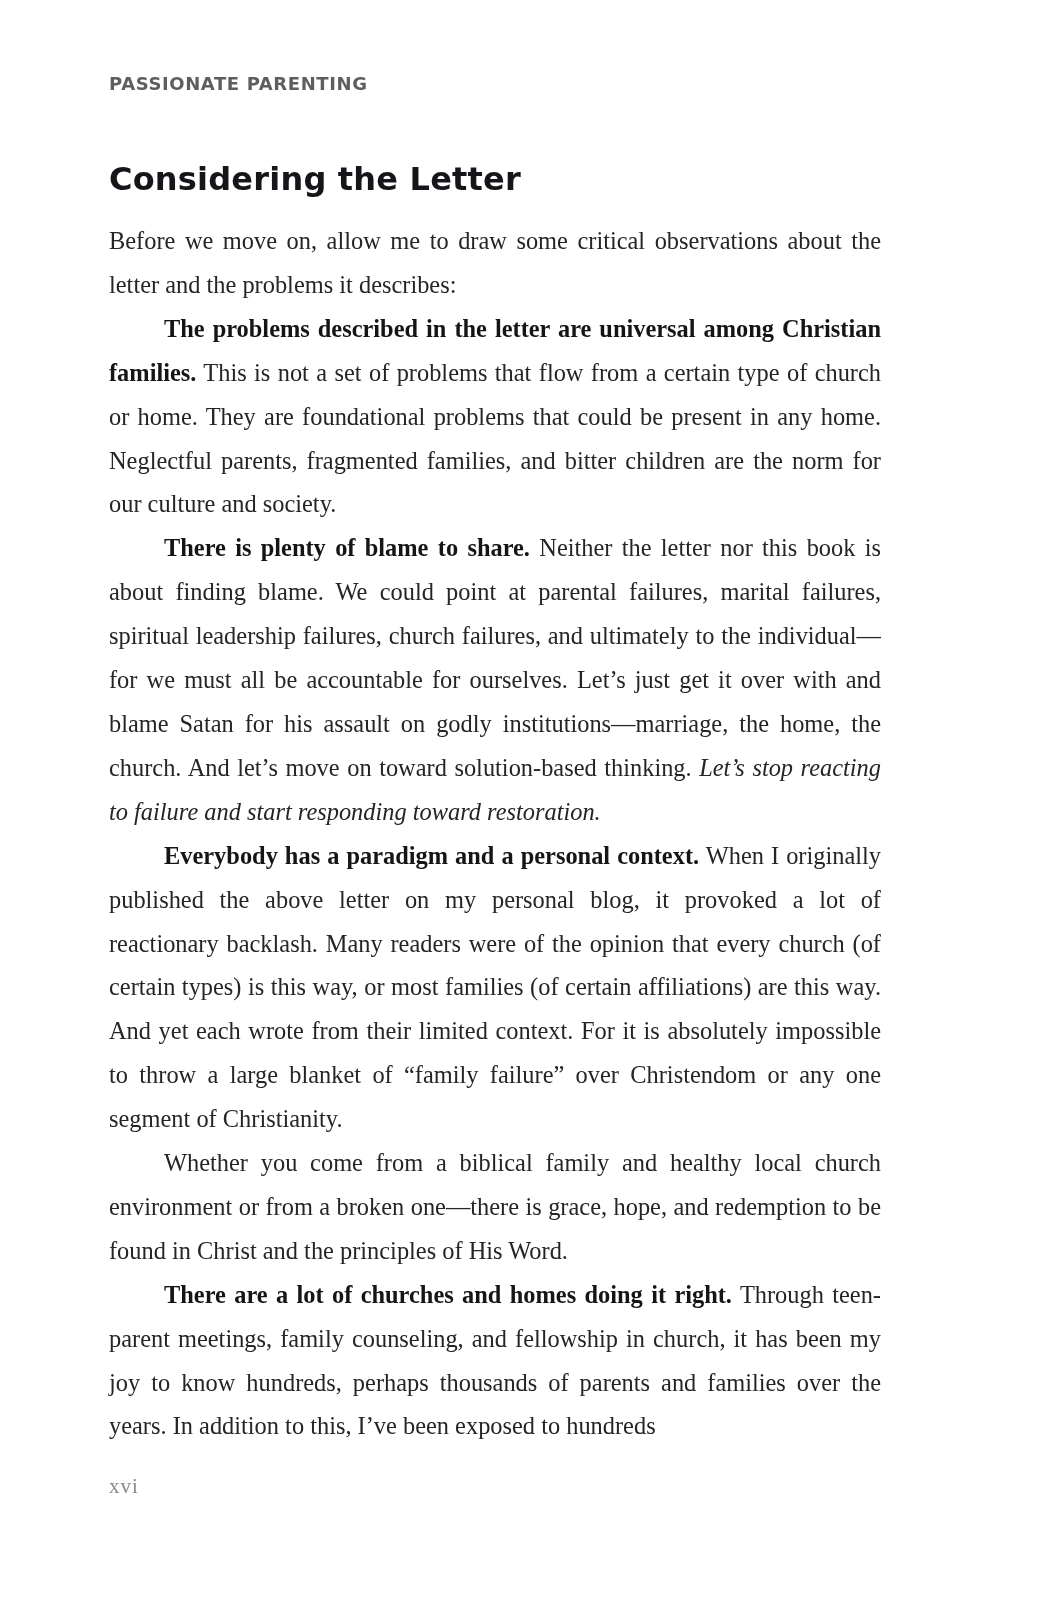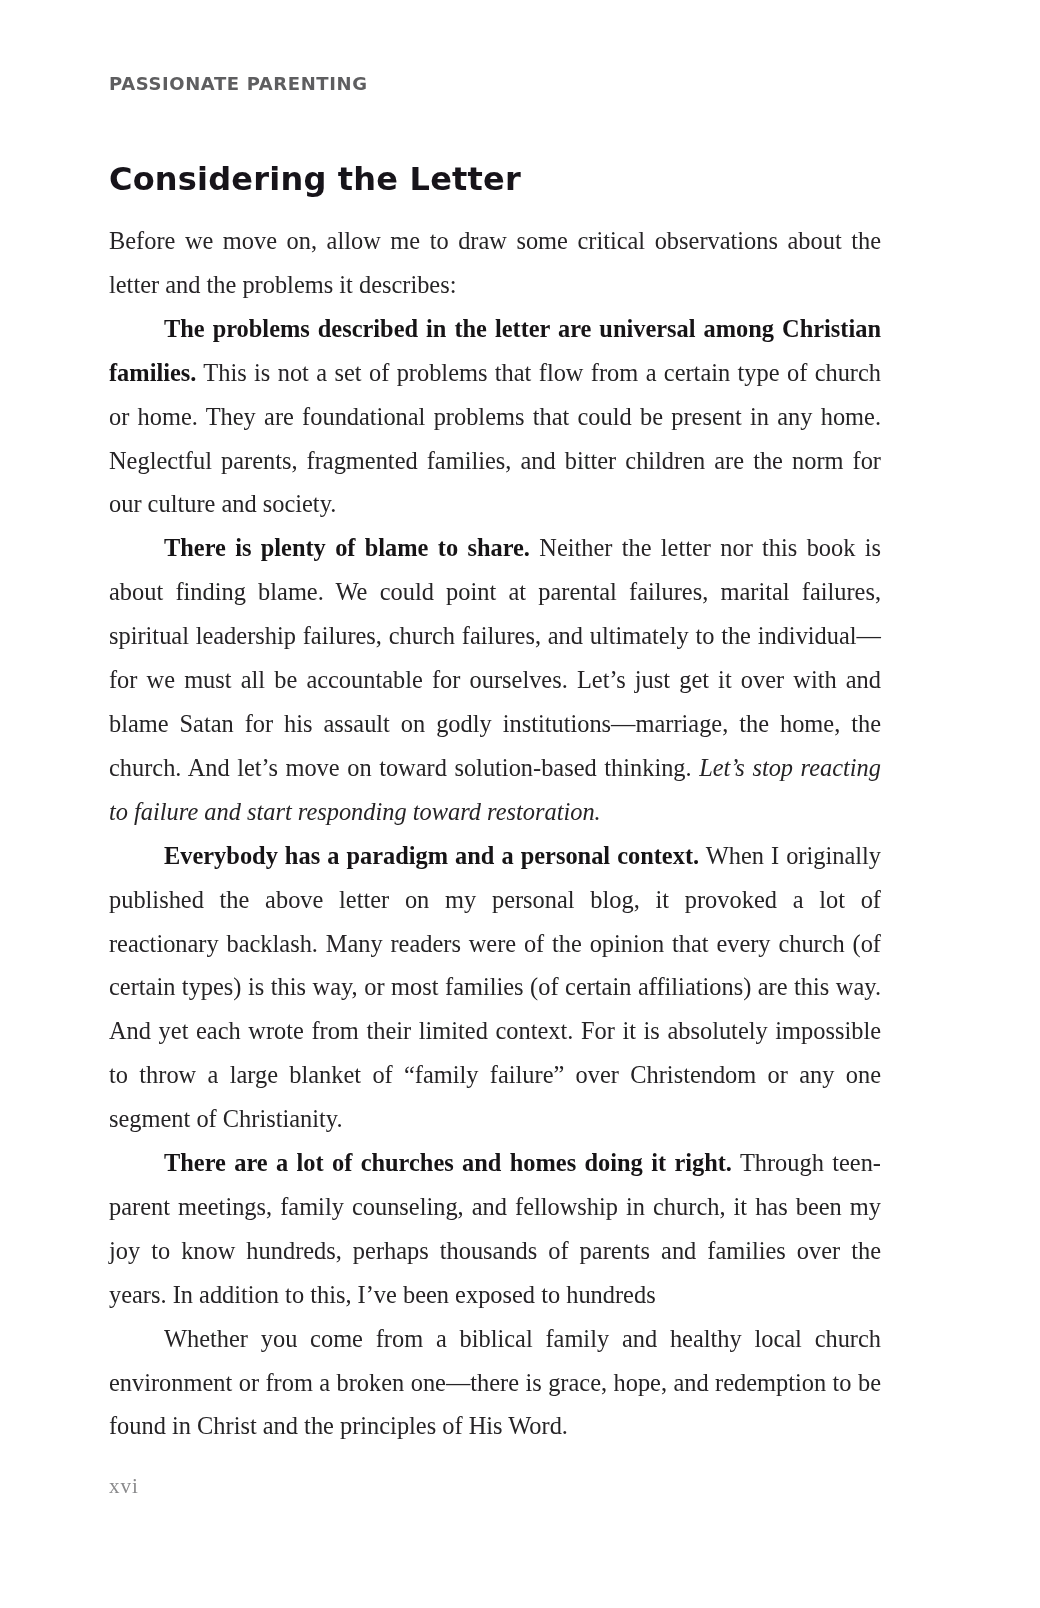--- a/index.html
+++ b/index.html
@@ -88,21 +88,21 @@
   <div class="body-text">
 
     <p><span>Before we move on, allow me to draw some critical observations about the letter and the problems it describes:</span></p>
 
     <p class="indent"><span class="lead">The problems described in the letter are universal among Christian families.</span><span> This is not a set of problems that flow from a certain type of church or home. They are foundational problems that could be present in any home. Neglectful parents, fragmented families, and bitter children are the norm for our culture and society.</span></p>
 
     <p class="indent"><span class="lead">There is plenty of blame to share.</span><span> Neither the letter nor this book is about finding blame. We could point at parental failures, marital failures, spiritual leadership failures, church failures, and ultimately to the individual—for we must all be accountable for ourselves. Let’s just get it over with and blame Satan for his assault on godly institutions—marriage, the home, the church. And let’s move on toward solution-based thinking. </span><span class="emph">Let’s stop reacting to failure and start responding toward restoration.</span></p>
 
     <p class="indent"><span class="lead">Everybody has a paradigm and a personal context.</span><span> When I originally published the above letter on my personal blog, it provoked a lot of reactionary backlash. Many readers were of the opinion that every church (of certain types) is this way, or most families (of certain affiliations) are this way. And yet each wrote from their limited context. For it is absolutely impossible to throw a large blanket of “family failure” over Christendom or any one segment of Christianity.</span></p>
 
+    <p class="indent"><span>Whether you come from a biblical family and healthy local church environment or from a broken one—there is grace, hope, and redemption to be found in Christ and the principles of His Word.</span></p>
+
     <p class="indent"><span class="lead">There are a lot of churches and homes doing it right.</span><span> Through teen-parent meetings, family counseling, and fellowship in church, it has been my joy to know hundreds, perhaps thousands of parents and families over the years. In addition to this, I’ve been exposed to hundreds</span></p>
-
-    <p class="indent"><span>Whether you come from a biblical family and healthy local church environment or from a broken one—there is grace, hope, and redemption to be found in Christ and the principles of His Word.</span></p>
 
   </div>
 
   <div class="folio">xvi</div>
 
 </div>
 
 </body></html>

